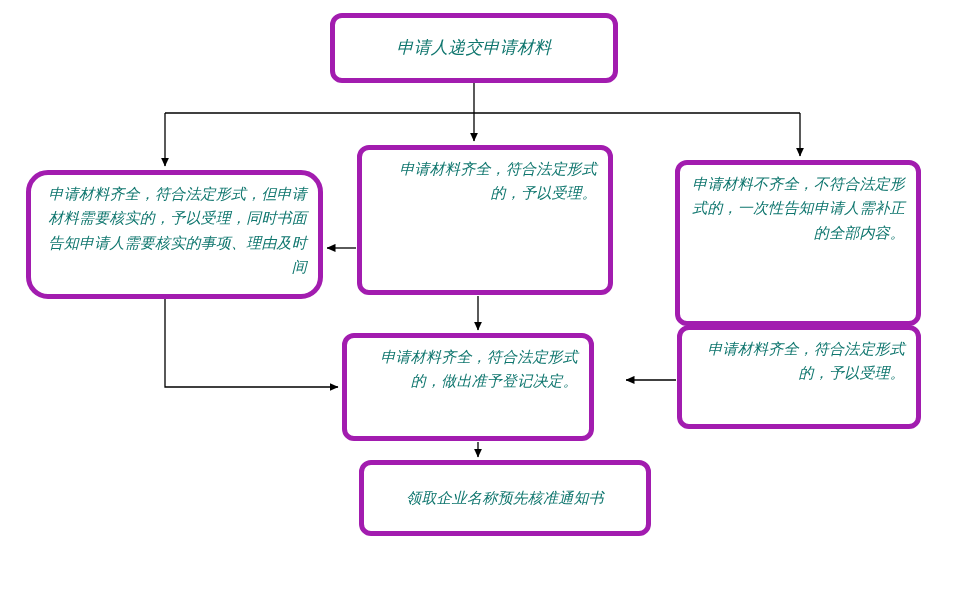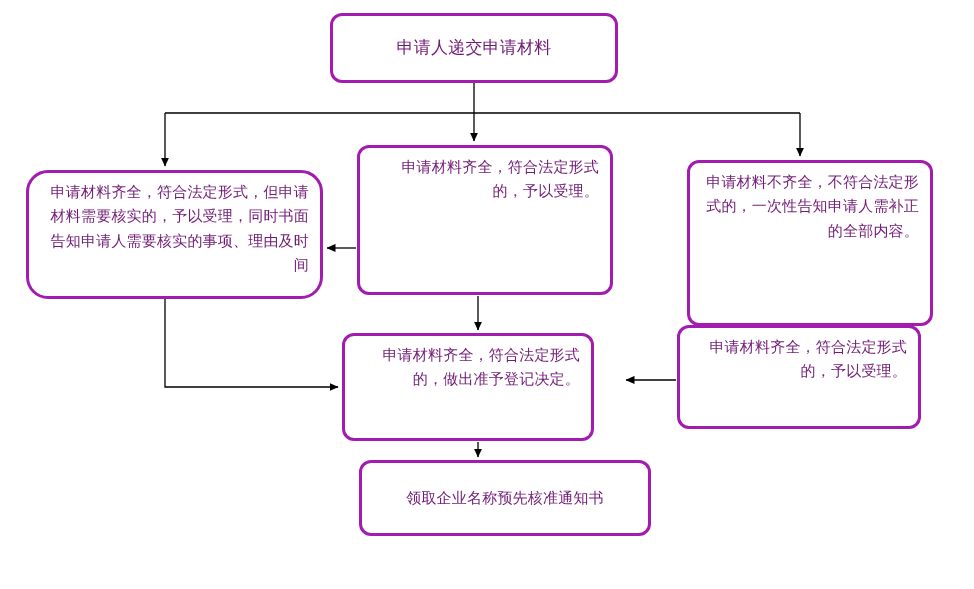--- a/index.html
+++ b/index.html
@@ -22,50 +22,51 @@
     position: absolute;
     left: 0;
     top: 0;
     width: 974px;
     height: 589px;
     pointer-events: none;
   }
   .node {
     position: absolute;
     box-sizing: border-box;
-    border: 3px solid #a21caf;
+    border: 5px solid #a21caf;
     border-radius: 12px;
     background: #ffffff;
-    color: #701a75;
+    color: #0f766e;
     font-size: 15px;
     line-height: 1.62;
     letter-spacing: 0.2px;
     padding: 7px 11px 7px 12px;
     overflow: hidden;
+    font-style: italic;
   }
   .node.center {
     display: flex;
     align-items: center;
     justify-content: center;
     text-align: center;
     padding: 6px 10px;
   }
   .node.topleft {
     text-align: right;
   }
   .node .txt {
     display: block;
     white-space: pre-line;
   }
 
   
   #node-submit      { left: 330px; top: 13px;  width: 288px; height: 70px;  font-size: 17px; }
   #node-complete    { left: 357px; top: 145px; width: 256px; height: 150px; }
   #node-verify      { left: 26px;  top: 170px; width: 297px; height: 129px; border-radius: 22px; }
-  #node-incomplete  { left: 675px; top: 160px; width: 246px; height: 166px; margin-left: 12px; }
+  #node-incomplete  { left: 675px; top: 160px; width: 246px; height: 166px; }
   #node-decision    { left: 342px; top: 333px; width: 252px; height: 108px; }
   #node-accept2     { left: 677px; top: 325px; width: 244px; height: 104px; }
   #node-notice      { left: 359px; top: 460px; width: 292px; height: 76px;  }
 </style>
 </head>
 <body>
 
 <div id="canvas">
 
   <svg id="edges" viewBox="0 0 974 589" width="974" height="589" xmlns="http://www.w3.org/2000/svg">

